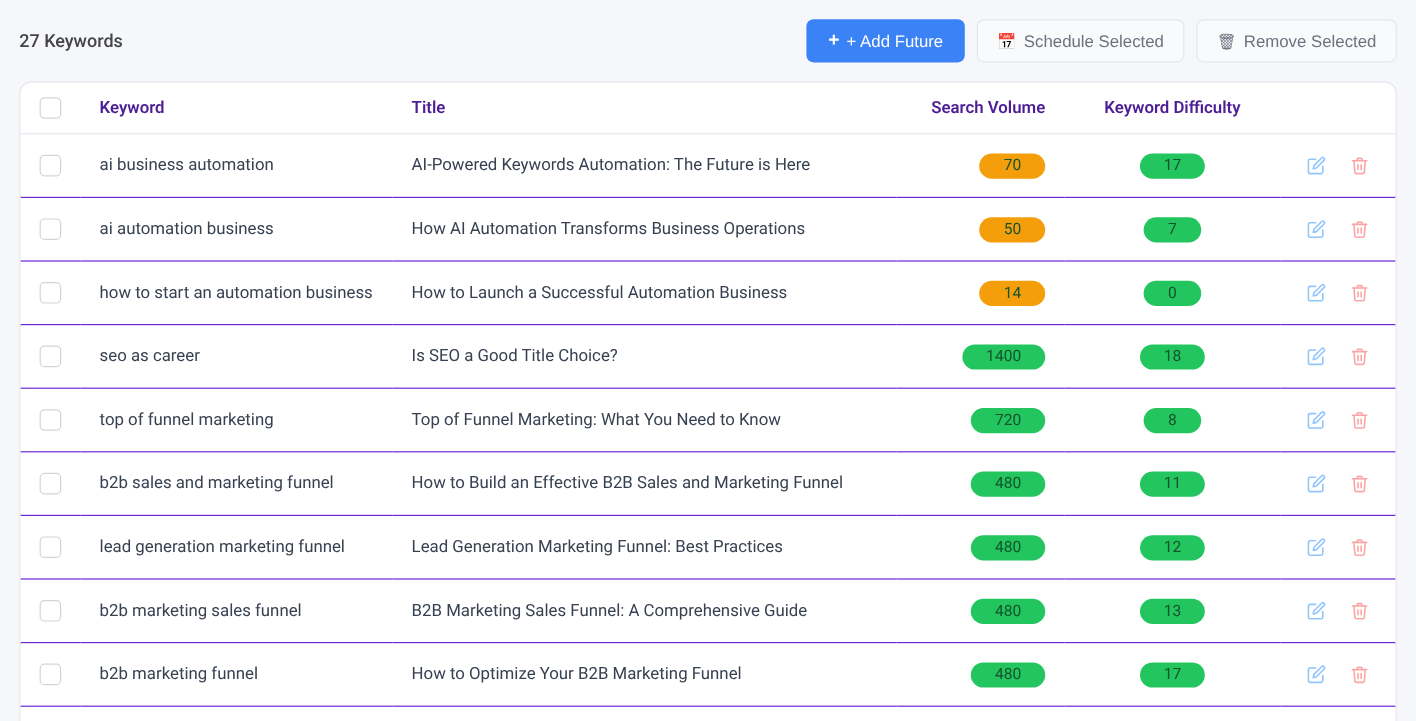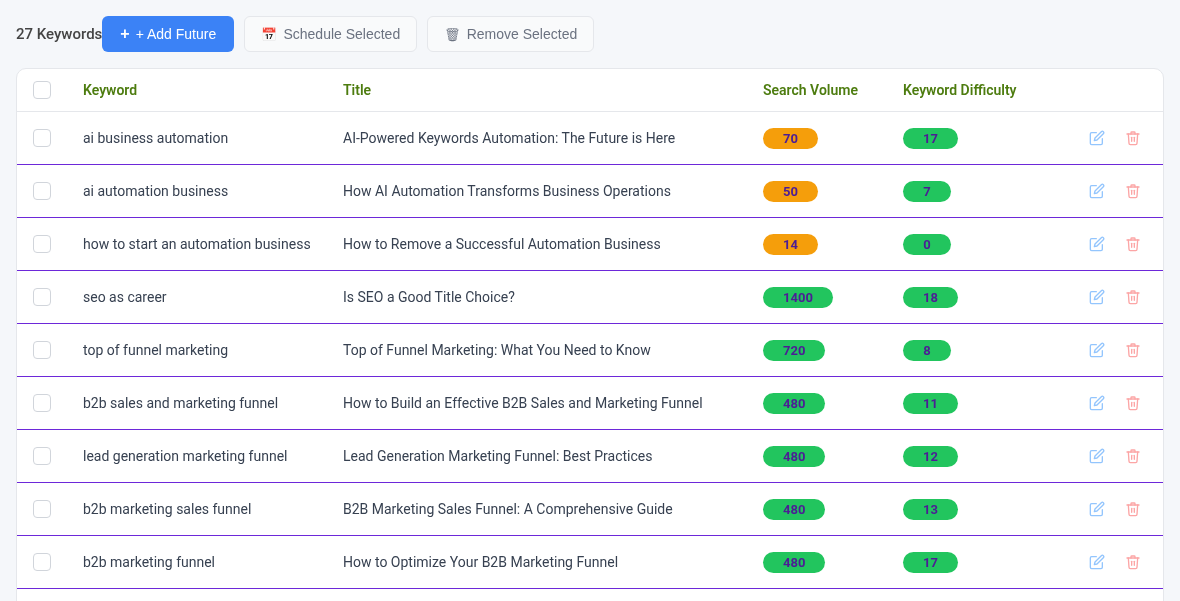--- a/index.html
+++ b/index.html
@@ -7,20 +7,21 @@
       font-family: -apple-system, BlinkMacSystemFont, 'Segoe UI', Roboto, sans-serif;
       background: #f5f7fa;
       min-height: 601px;
       padding: 16px;
       color: #333;
       font-size: 14px;
     }
     .top-bar {
       display: flex;
       align-items: center;
+      justify-content: space-between;
       margin-bottom: 16px;
     }
     .keywords-count {
       font-size: 15px;
       font-weight: 500;
       color: #444;
     }
     .top-actions {
       display: flex;
       gap: 10px;
@@ -62,21 +63,21 @@
       width: 100%;
       border-collapse: collapse;
     }
     thead tr {
       border-bottom: 1px solid #e5e7eb;
     }
     thead th {
       padding: 12px 16px;
       text-align: left;
       font-weight: 600;
-      color: #4d7c0f;
+      color: #4c1d95;
       font-size: 14px;
     }
     thead th:last-child {
       width: 80px;
     }
     tbody tr {
       border-bottom: 1px solid #6d28d9;
     }
     tbody tr:last-child {
       border-bottom: none;
@@ -99,22 +100,22 @@
       justify-content: center;
       cursor: pointer;
     }
     .badge {
       display: inline-flex;
       align-items: center;
       justify-content: center;
       border-radius: 20px;
       padding: 3px 20px;
       font-size: 13px;
-      font-weight: 700;
-      color: #4c1d95;
+      font-weight: 400;
+      color: #14532d;
       min-width: 48px;
     }
     .badge-orange { background: #f59e0b; }
     .badge-green { background: #22c55e; }
     .action-icons {
       display: flex;
       gap: 8px;
       align-items: center;
       justify-content: flex-end;
     }
@@ -126,22 +127,22 @@
       justify-content: center;
       cursor: pointer;
       border: none;
       background: none;
       border-radius: 4px;
       font-size: 15px;
     }
     .icon-edit { color: #93c5fd; }
     .icon-delete { color: #fca5a5; }
     .plus-icon { font-size: 16px; font-weight: bold; }
-    .vol-col { width: 140px; text-align: left; }
-    .diff-col { width: 180px; text-align: left; }
+    .vol-col { width: 140px; text-align: right; }
+    .diff-col { width: 180px; text-align: center; }
     .actions-col { width: 80px; }
     .keyword-col { width: 260px; }
     .title-col { }
   </style>
 </head>
 <body>
 
 <div class="top-bar">
   <span class="keywords-count">27 Keywords</span>
   <div class="top-actions">
@@ -237,21 +238,21 @@
             </svg>
           </button>
         </div>
       </td>
     </tr>
         <tr>
       <td class="checkbox-cell">
         <div class="checkbox-wrapper"></div>
       </td>
       <td>how to start an automation business</td>
-      <td>How to Remove a Successful Automation Business</td>
+      <td>How to Launch a Successful Automation Business</td>
       <td class="vol-col">
         <span class="badge badge-orange">14</span>
       </td>
       <td class="diff-col">
         <span class="badge badge-green">0</span>
       </td>
       <td class="actions-col">
         <div class="action-icons">
           <button class="icon-btn icon-edit" title="Edit">
             <svg width="16" height="16" viewBox="0 0 24 24" fill="none" stroke="#93c5fd" stroke-width="2" stroke-linecap="round" stroke-linejoin="round">

